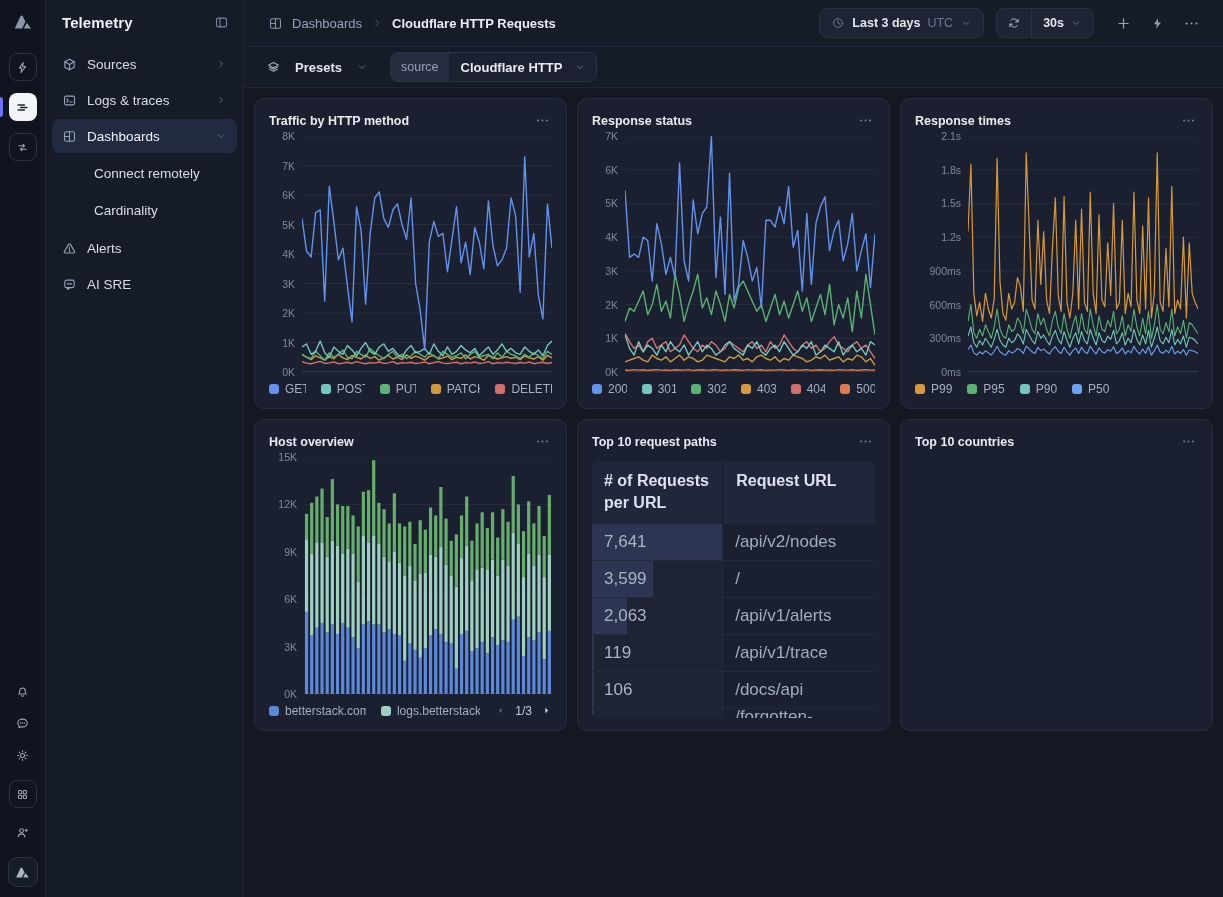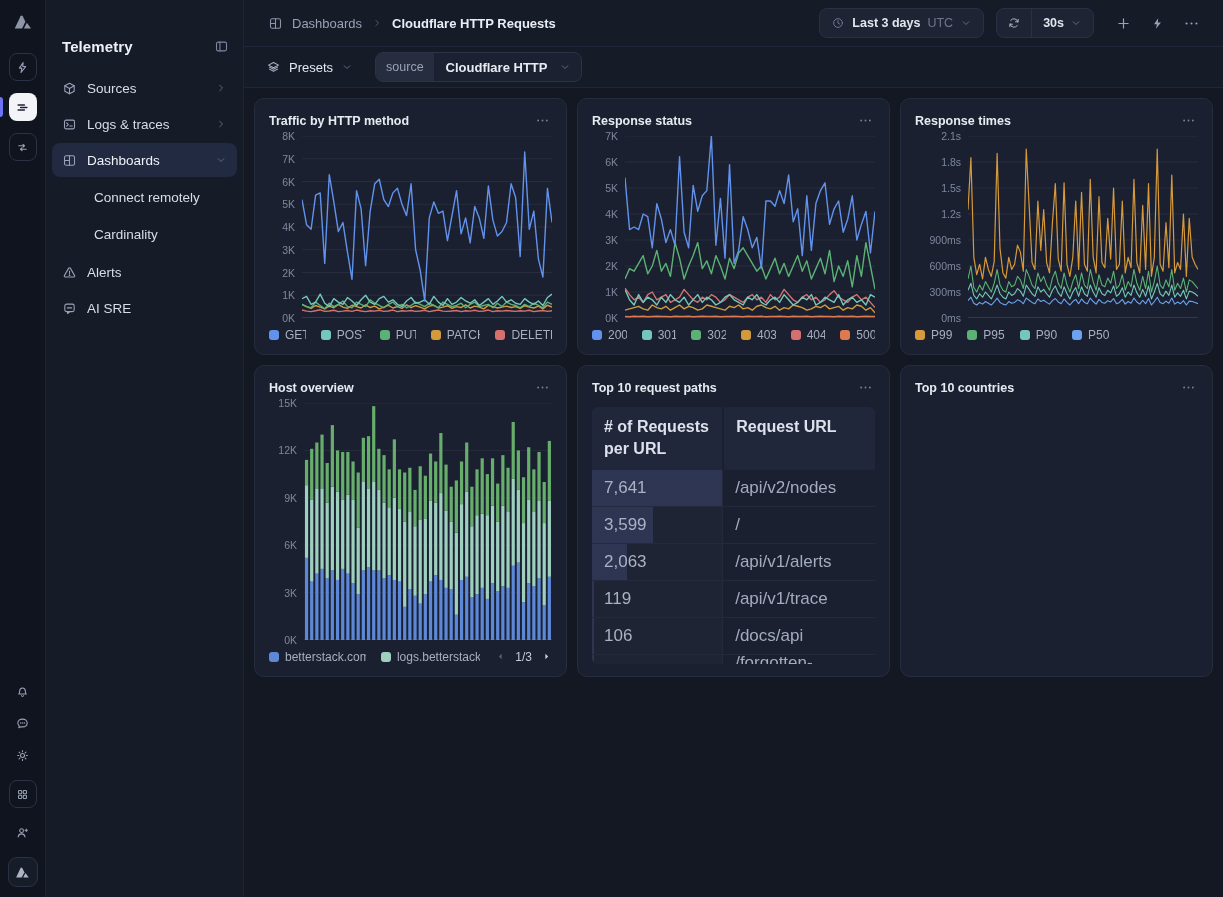--- a/index.html
+++ b/index.html
@@ -18,21 +18,21 @@
   .rail-item.active::before{content:"";position:absolute;left:-9px;top:4px;width:3px;height:20px;
     background:#6d72f6;border-radius:0 3px 3px 0;}
   .rail-bottom{margin-top:auto;display:flex;flex-direction:column;align-items:center;gap:17px;}
   .rail-bottom .rail-item{margin-bottom:0;width:auto;height:auto;border-radius:0;}
   .rail-bottom .rail-item.boxed{width:28px;height:28px;border-radius:8px;}
   .rail-bottom .tile{width:30px;height:30px;border:1px solid #2b3246;border-radius:9px;
     display:flex;align-items:center;justify-content:center;color:#aeb4c4;background:#171c29;}
 
   
   .sidebar{width:198px;flex:none;background:#161b28;border-right:1px solid #1f2534;padding-top:12px;}
-  .sb-head{display:flex;align-items:center;justify-content:space-between;padding:2px 14px 14px 16px;margin-top:24px;}
+  .sb-head{display:flex;align-items:center;justify-content:space-between;padding:2px 14px 14px 16px;}
   .sb-title{font-size:15px;font-weight:700;color:#eef0f6;letter-spacing:.1px;}
   .sb-collapse{color:#7e86a0;cursor:pointer;display:flex;}
   .sb-item{height:34px;margin:2px 6px;border-radius:8px;display:flex;align-items:center;gap:10px;
     padding:0 10px;font-size:13.5px;color:#d9dde8;cursor:pointer;}
   .sb-item .sb-ic{color:#9aa2b6;display:flex;}
   .sb-item .chev{margin-left:auto;color:#6d7488;display:flex;}
   .sb-item.active{background:#212a40;color:#f0f2f7;}
   .sb-sub{height:37px;margin:0 6px;display:flex;align-items:center;padding-left:42px;
     font-size:13.5px;color:#d9dde8;cursor:pointer;border-radius:8px;}
 
@@ -54,36 +54,36 @@
   .chev-mut{color:#6f7790;display:flex;}
   .refresh-btn{padding:0;}
   .refresh-seg{padding:0 10px;display:flex;align-items:center;height:100%;color:#aeb5c7;}
   .refresh-div{width:1px;height:100%;background:#2a3145;}
   .refresh-val{display:flex;align-items:center;gap:6px;padding:0 11px;font-weight:600;color:#e2e6ef;}
   .iconbtn{color:#99a1b5;display:flex;padding:3px;cursor:pointer;background:none;border:none;}
   .topbar-icons{display:flex;align-items:center;gap:12px;margin-left:6px;}
 
   .filterbar{height:41px;flex:none;display:flex;align-items:center;gap:16px;padding:0 16px;
     border-bottom:1px solid #20263a;background:#161b28;}
-  .presets-btn{display:flex;align-items:center;gap:8px;font-size:13px;font-weight:400;color:#e5e8f0;
+  .presets-btn{display:flex;align-items:center;gap:14px;font-size:13px;font-weight:700;color:#e5e8f0;
     padding:6px 6px;border-radius:8px;cursor:pointer;background:none;border:none;font-family:inherit;}
   .presets-btn .lyr{color:#aab1c3;display:flex;}
   .source-pill{display:flex;align-items:center;height:30px;border:1px solid #2c3347;border-radius:8px;
     overflow:hidden;background:#1b2130;cursor:pointer;}
   .pill-key{background:#262d3f;color:#99a1b4;font-size:12.5px;padding:0 10px;align-self:stretch;
     display:flex;align-items:center;}
   .pill-val{padding:0 12px;font-size:13px;font-weight:600;color:#e8ebf2;}
   .pill-chev{color:#6f7790;padding-right:10px;display:flex;}
 
   
   .content{flex:1;padding:10px;overflow:hidden;}
   .grid{display:grid;grid-template-columns:repeat(3,1fr);gap:10px;}
   .card{background:#1a2030;border:1px solid #262d3f;border-radius:10px;padding:12px 14px;
     overflow:hidden;display:flex;flex-direction:column;}
-  .card.h1{height:257px;} .card.h2{height:312px;}
+  .card.h1{height:311px;} .card.h2{height:312px;}
   .card-head{display:flex;align-items:center;justify-content:space-between;flex:none;}
   .card-title{font-size:12.5px;font-weight:600;color:#e7eaf1;margin:0;}
   .card-menu{color:#78819a;background:none;border:none;display:flex;padding:2px;cursor:pointer;}
 
   .chart{flex:1;display:flex;flex-direction:column;min-height:0;margin-top:6px;}
   .plot-row{flex:1;display:flex;min-height:0;}
   .ylabels{position:relative;flex:none;margin-right:7px;}
   .ylabel{position:absolute;right:0;transform:translateY(-50%);font-size:10.5px;color:#7e879c;white-space:nowrap;text-align:center;}
   .plot{flex:1;position:relative;min-width:0;}
   .plot svg{position:absolute;inset:0;width:100%;height:100%;display:block;}

